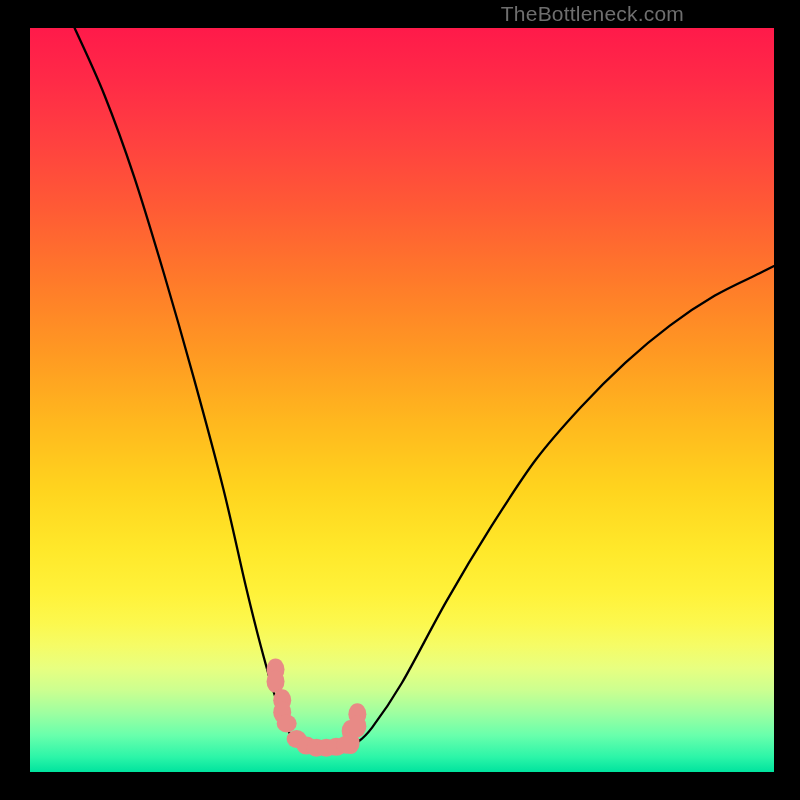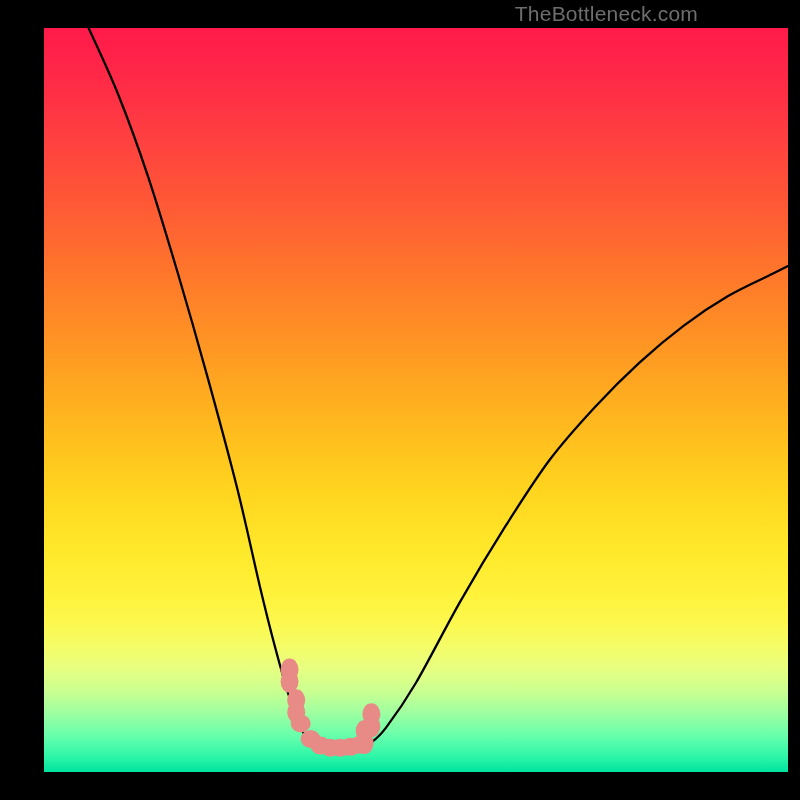--- a/index.html
+++ b/index.html
@@ -6,21 +6,21 @@
     margin: 0;
     padding: 0;
     width: 800px;
     height: 800px;
     background: #000;
     overflow: hidden;
     font-family: Arial, Helvetica, sans-serif;
   }
   .frame {
     position: absolute;
-    left: 16px;
+    left: 2px;
     top: 0;
     width: 676px;
     height: 800px;
     background: #000;
     padding-left: 12px;
   }
   .plot {
     position: absolute;
     background: linear-gradient(to bottom,
       #ff1a4a 0%,

